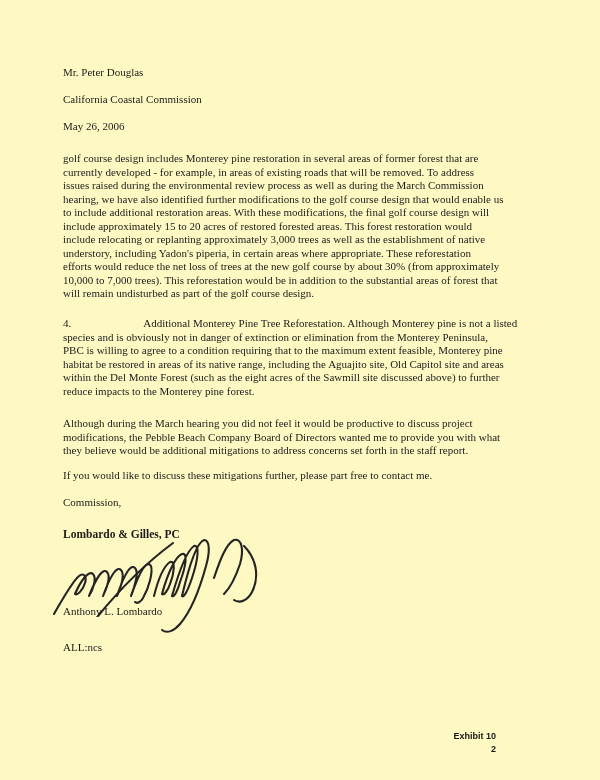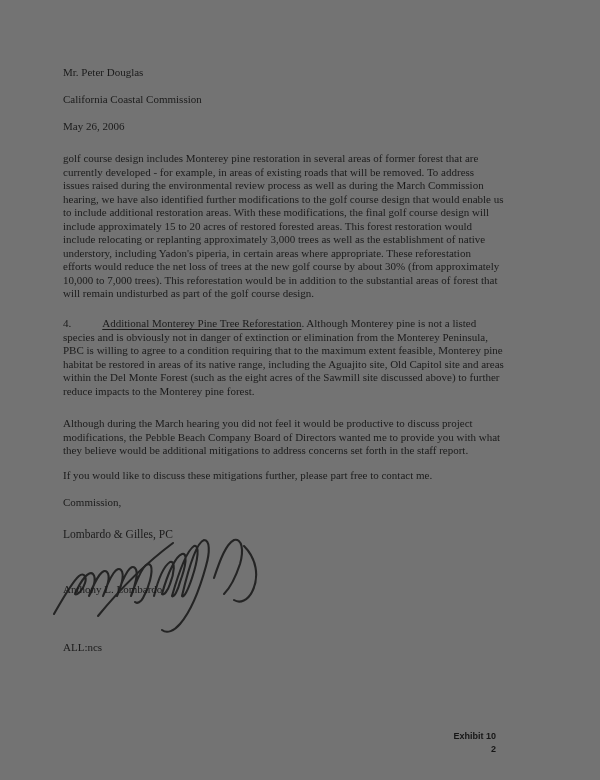--- a/index.html
+++ b/index.html
@@ -1,34 +1,34 @@
 <!DOCTYPE html>
 <html><head>
 <meta charset="utf-8">
 <style>
   html,body{margin:0;padding:0;background:#e8e8e8;}
   .page{
     position:relative;
     width:600px;height:780px;
     margin:0 auto;
-    background:#737373;
+    background:#fef9c3;
     font-family:"Liberation Serif","DejaVu Serif",serif;
     color:#1b1b1b;
     overflow:hidden;
   }
   .block{position:absolute;left:63px;margin:0;}
   .txt{
     font-size:11px;
     line-height:13.5px;
     white-space:pre-line;
     width:515px;
   }
   .tab{display:inline-block;width:31px;}
-  .u{text-decoration:underline;text-underline-offset:2px;}
-  .bold{font-weight:normal;}
+  .u{text-underline-offset:2px;margin-left:41px;}
+  .bold{font-weight:bold;}
   .sig-svg{position:absolute;left:46px;top:532px;}
   .sig-svg path{fill:none;stroke:#242424;stroke-width:2.1;stroke-linecap:round;stroke-linejoin:round;}
   .footer{
     position:absolute;
     right:104px;top:730px;left:auto;
     text-align:right;
     font-family:"Liberation Sans","DejaVu Sans",sans-serif;
     font-weight:bold;
     font-size:9px;
     line-height:12.6px;
@@ -77,21 +77,21 @@
   <p class="block txt bold" style="top:528px;font-size:11.5px">Lombardo &amp; Gilles, PC</p>
 
   <svg class="sig-svg" width="224" height="104" viewBox="0 0 224 104" aria-hidden="true">
     <path d="M 8,82 C 16,68 26,50 33,44 C 38,40 41,45 39,51 C 37,58 31,64 29,62 C 35,48 43,38 47,42 C 51,46 47,58 43,64 C 51,44 57,36 61,40 C 65,44 61,56 57,64 C 65,42 71,34 75,38 C 79,42 75,56 71,64 C 79,40 85,32 89,36 C 93,40 89,54 85,64 C 95,36 101,28 105,34 C 107,40 103,56 97,66 C 95,70 91,72 89,70"></path>
     <path d="M 52,84 C 70,62 96,34 127,11"></path>
     <path d="M 108,64 C 112,48 118,34 124,30 C 130,28 128,42 124,52 C 122,58 118,64 116,62 C 122,40 130,24 136,22 C 142,20 140,34 134,50 C 132,58 128,66 126,64 C 134,36 142,18 148,14 C 154,12 152,28 146,46 C 142,58 138,66 136,64 C 144,30 152,10 158,8 C 164,8 164,20 160,34 C 154,56 146,78 134,92 C 128,99 121,102 116,98"></path>
     <path d="M 168,46 C 174,28 180,12 188,8 C 196,6 198,18 194,32 C 190,44 184,56 178,62"></path>
     <path d="M 198,14 C 210,26 214,44 206,60 C 202,68 194,72 188,68"></path>
   </svg>
 
-  <p class="block txt" style="top:583px">Anthony L. Lombardo</p>
+  <p class="block txt" style="top:605px">Anthony L. Lombardo</p>
 
   <p class="block txt" style="top:641px">ALL:ncs</p>
 
   <div class="block footer">
     <div>Exhibit 10</div>
     <div>2</div>
   </div>
 
 </div>
 

